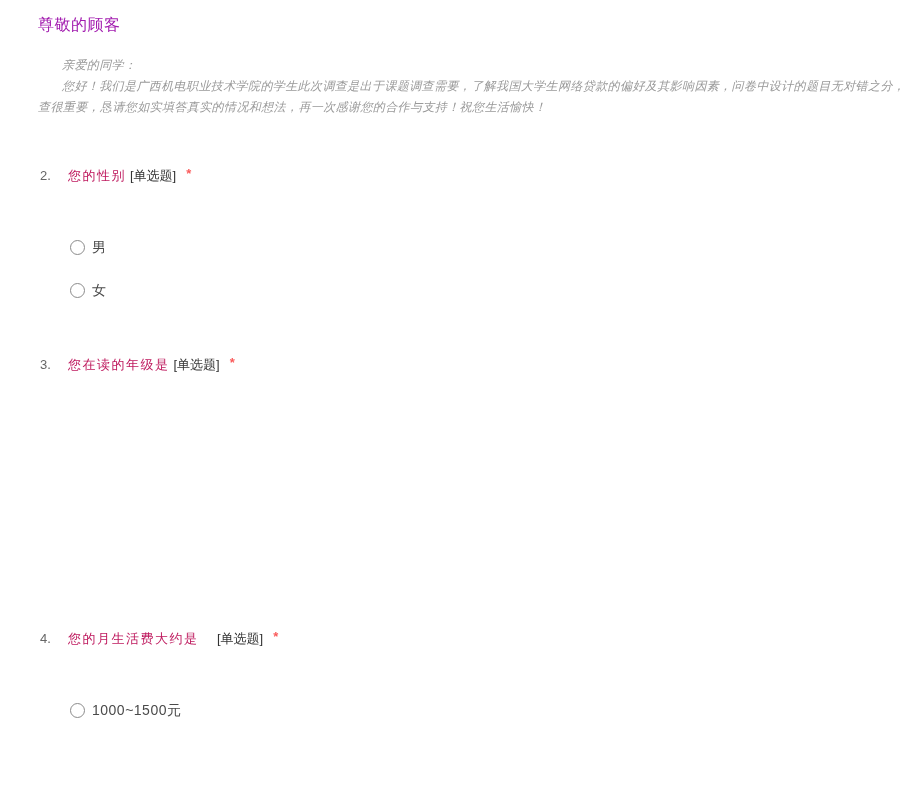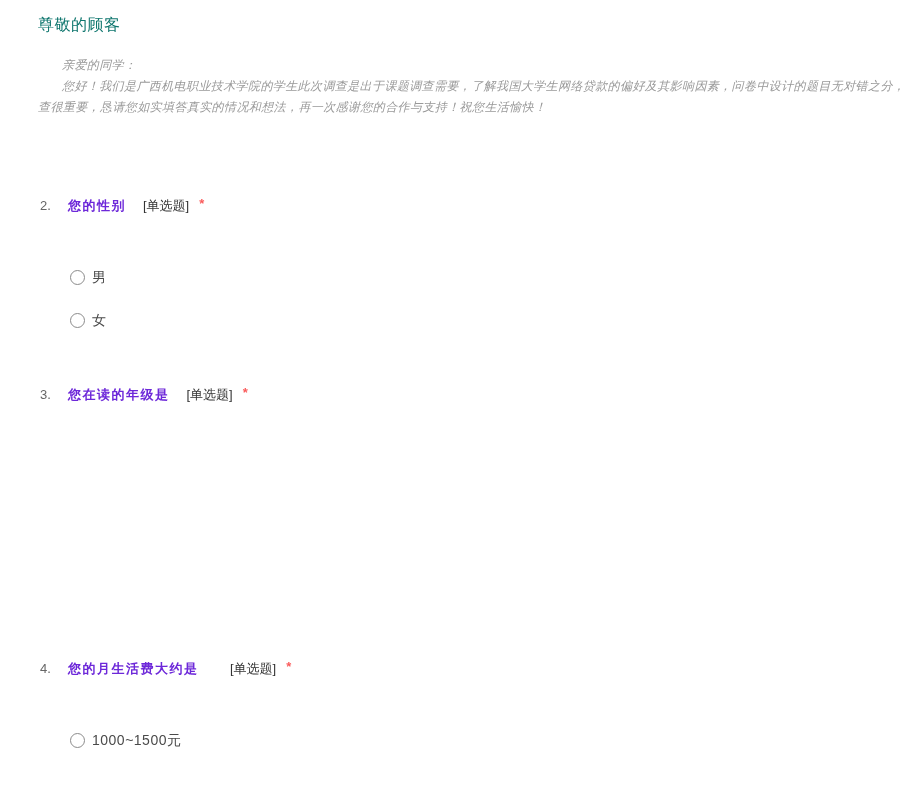--- a/index.html
+++ b/index.html
@@ -11,21 +11,21 @@
     background: #ffffff;
     font-family: "Liberation Sans", "DejaVu Sans", sans-serif;
     color: #333;
   }
   .page-title {
     position: absolute;
     top: 16px;
     left: 38px;
     font-size: 16px;
     line-height: 18px;
-    color: #0f766e;
+    color: #a21caf;
     letter-spacing: 0.5px;
     white-space: nowrap;
   }
   .intro {
     position: absolute;
     top: 55px;
     left: 38px;
     font-size: 12px;
     font-style: italic;
     color: #999;
@@ -46,27 +46,26 @@
     font-size: 13px;
     line-height: 16px;
     white-space: nowrap;
   }
   .q-number {
     color: #666;
     width: 28px;
     flex: 0 0 28px;
   }
   .q-title {
-    font-weight: bold;
-    color: #6d28d9;
+    font-weight: normal;
+    color: #be185d;
     letter-spacing: 1.5px;
-    margin-top: 30px;
   }
   .q-type {
-    margin-left: 17px;
+    margin-left: 4px;
     color: #333;
   }
   .q-required {
     margin-left: 10px;
     color: #fa5a5a;
     font-weight: bold;
     position: relative;
     top: -2px;
   }
   .options { margin-top: 56px; padding-left: 30px; }

